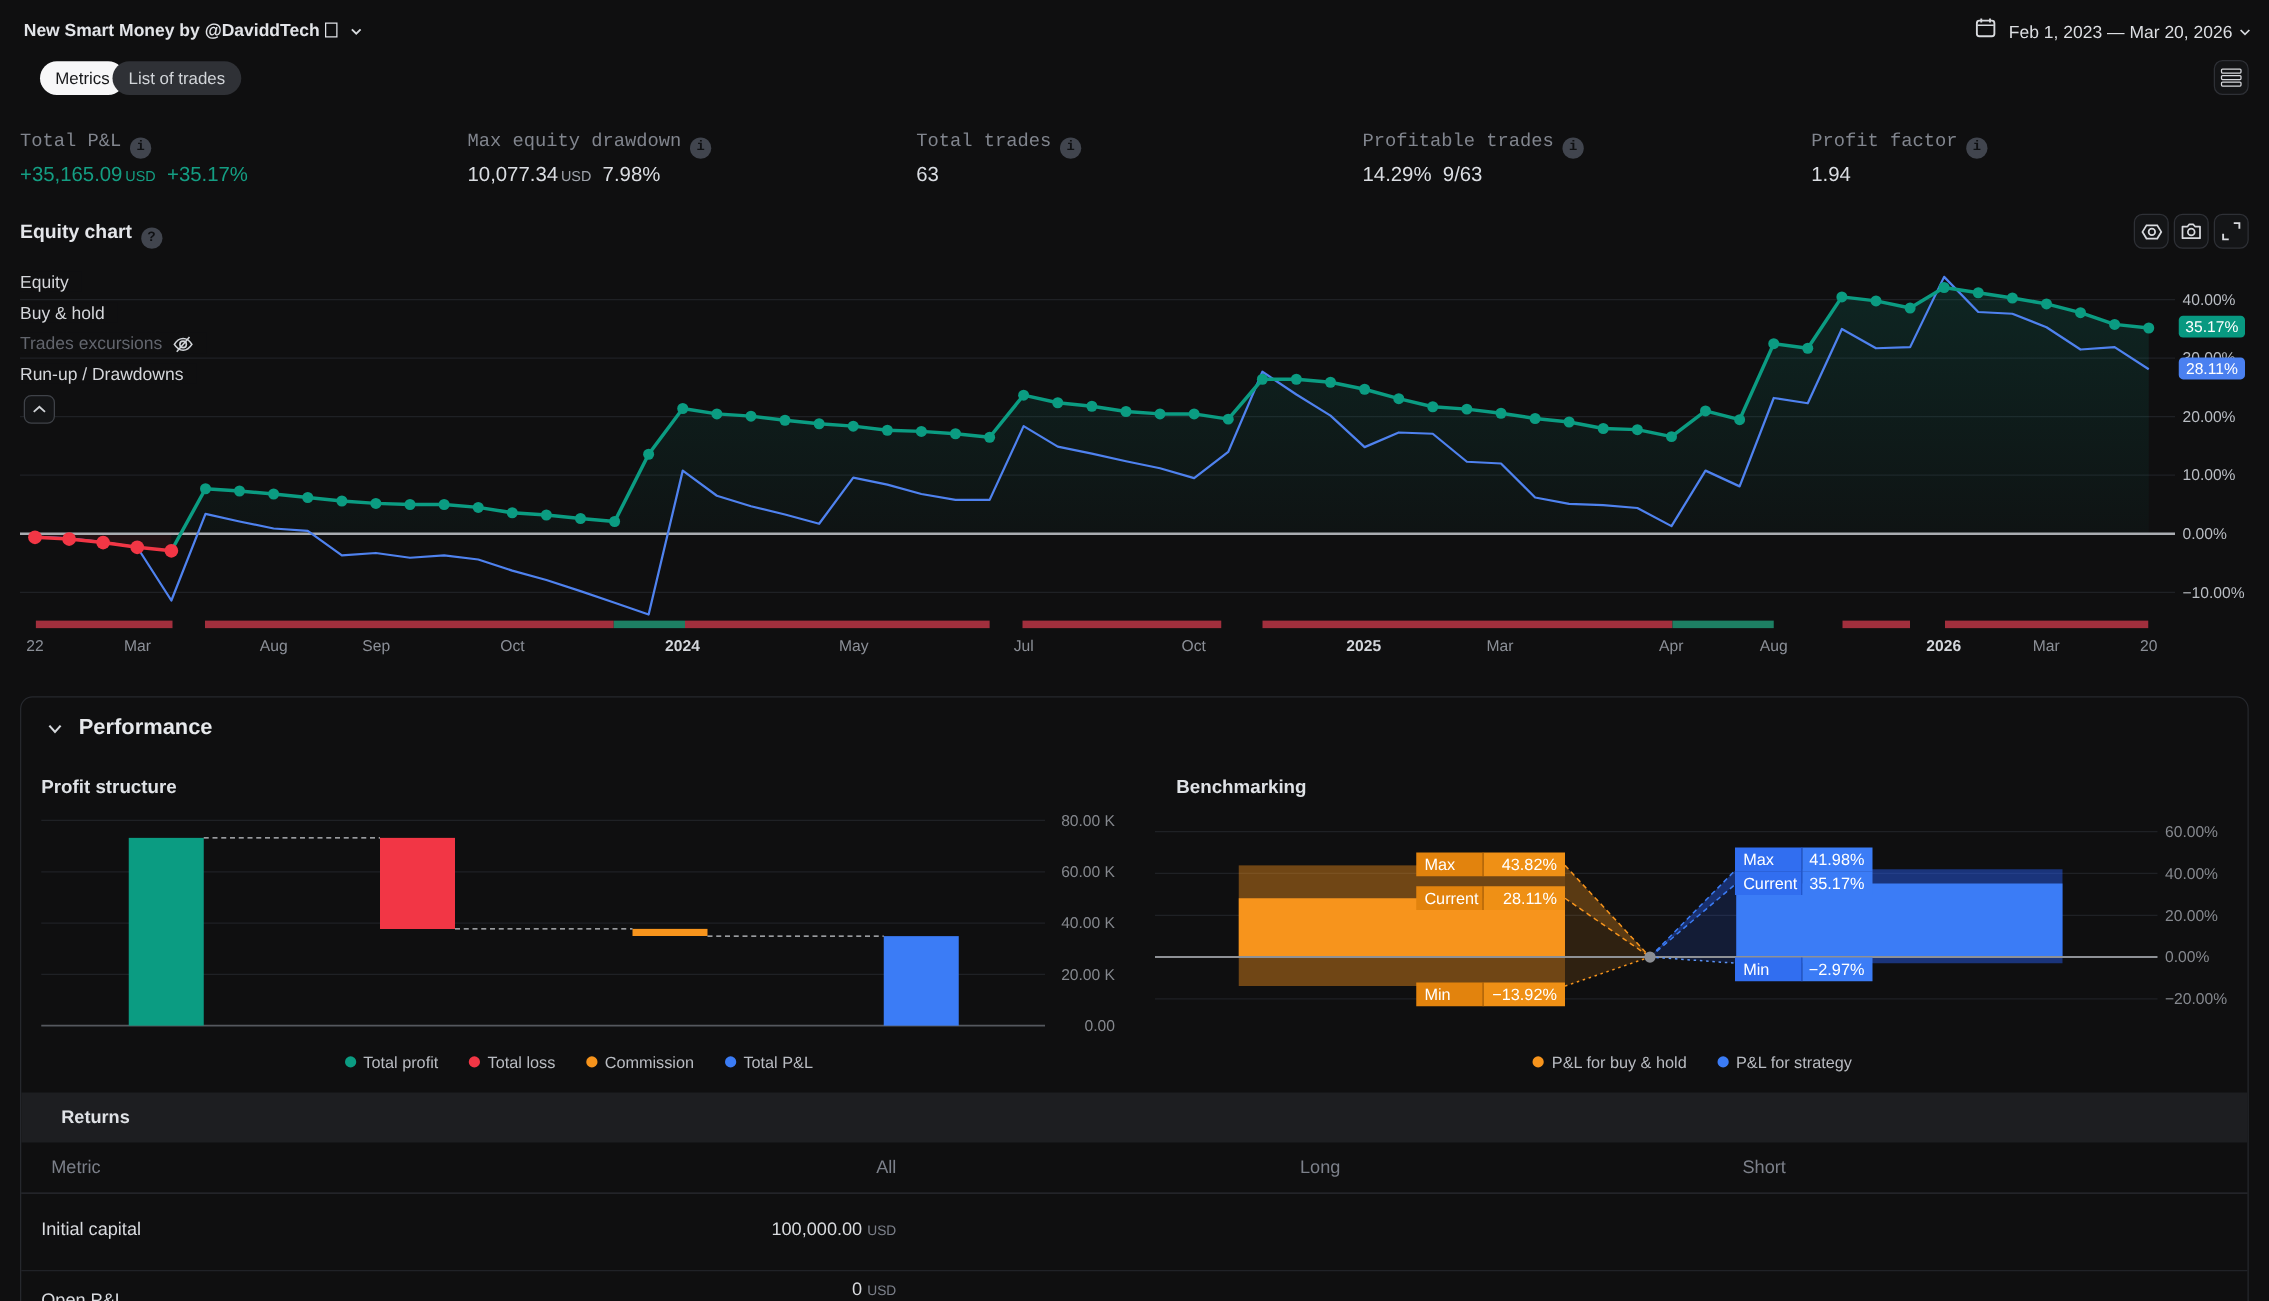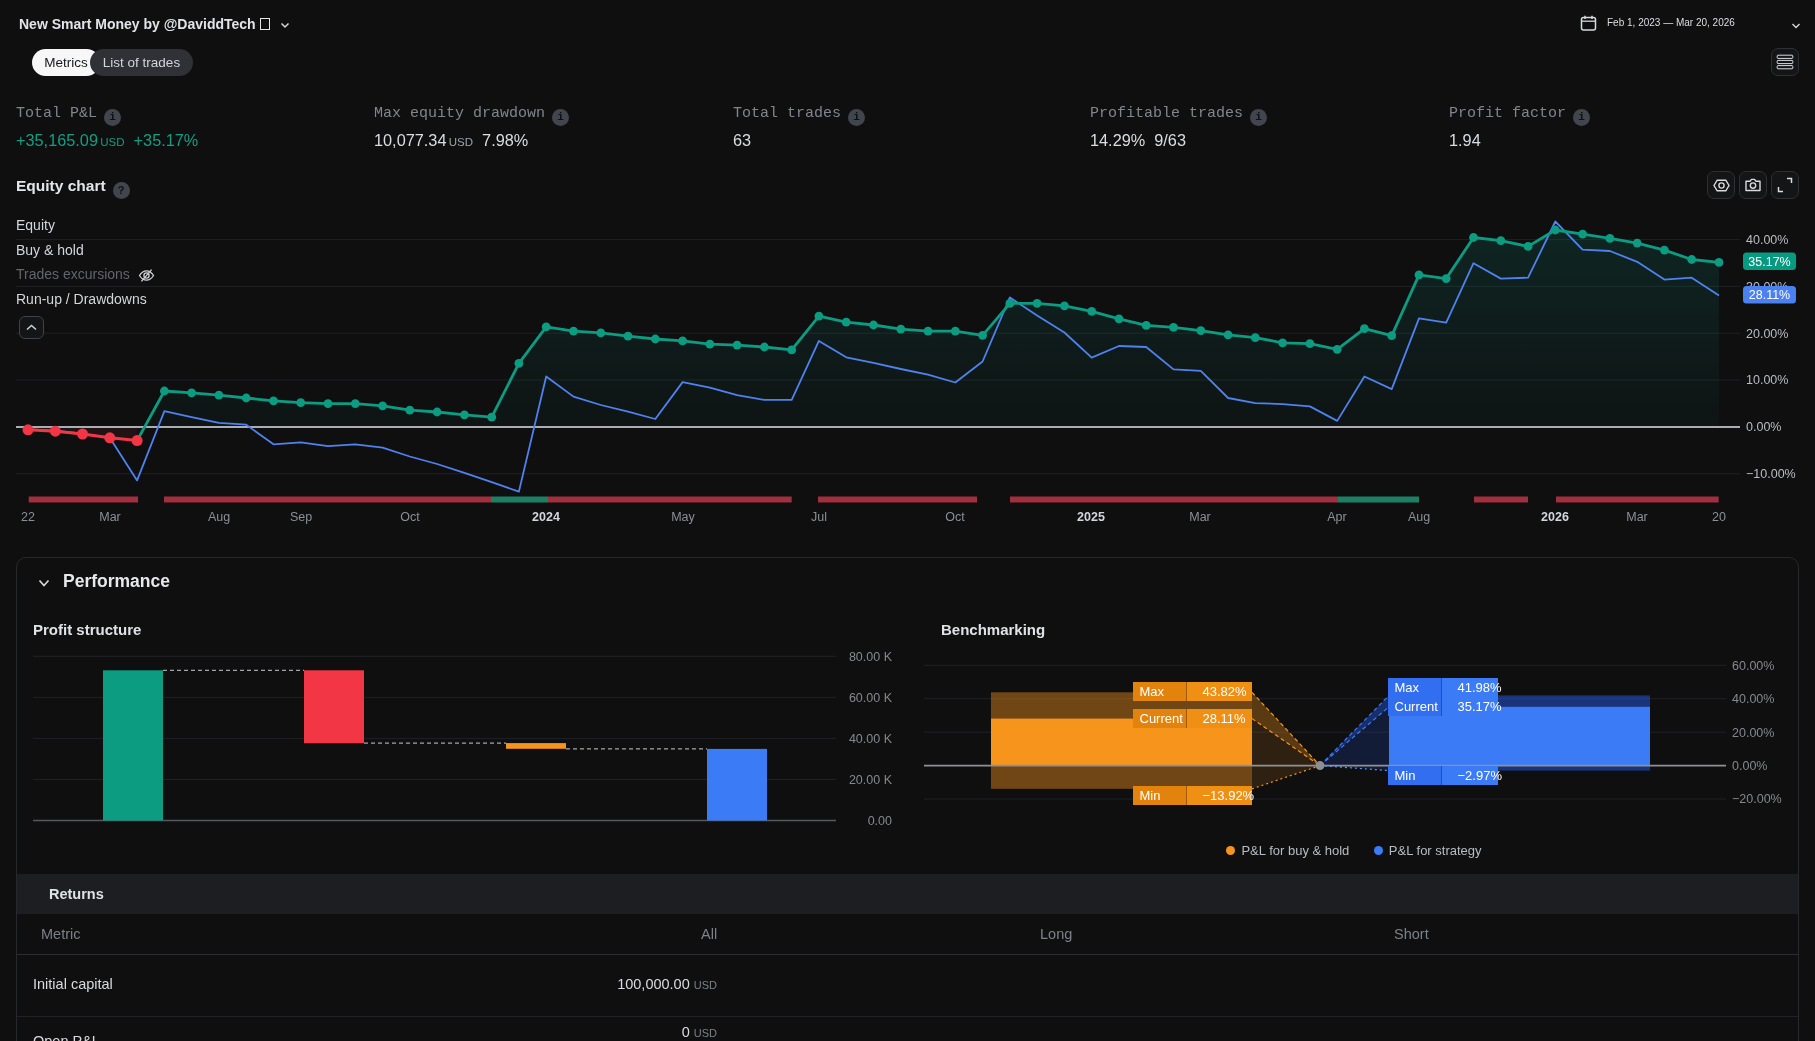--- a/index.html
+++ b/index.html
@@ -9,21 +9,21 @@
 .lbl { color:#81858e; font-size:15px;font-family:Liberation Mono, monospace; }
 .ic { display:inline-flex; vertical-align:middle; }
 .infoc { display:inline-block; width:17px; height:17px; border-radius:50%; background:#41454e; color:#0f1012;
   font-size:11px; font-weight:700; text-align:center; line-height:17px; vertical-align:-3px; margin-left:7px; }
 .btn { position:absolute; width:28px; height:28px; border:1px solid #2e3036; border-radius:7px; background:#141517;
   display:flex; align-items:center; justify-content:center; }
 .pill { position:absolute; height:27px; border-radius:14px; font-size:13.5px; display:flex; align-items:center; justify-content:center; }
 .legrow { position:absolute; left:16px; font-size:14px; color:#d4d6da; background:#0f0f10; padding-right:10px; }
 .brow { position:absolute; display:flex; height:19px; font-size:13px; }
 .brow .bl { display:inline-block; padding:2px 0 0 7px; height:19px; }
-.brow .bv { display:inline-block; padding:2px 6px 0 16px; height:19px; text-align:right; }
+.brow .bv { display:inline-block; padding:2px 6px 0 5px; height:19px; text-align:right; }
 .ob .bl { background:#e2830d; color:#ffffff; border-right:1px solid #9e5a06; }
 .ob .bv { background:#ef9015; color:#ffffff; }
 .bb { color:#fff; }
 .bb .bl { background:#316ef0; border-right:1px solid #1e50c0; }
 .bb .bv { background:#3b7cf6; }
 .dot { display:inline-block; width:9px; height:9px; border-radius:50%; margin-right:6px; }
 .legitem { display:inline-flex; align-items:center; font-size:13px; color:#b8bbc1; margin:0 10px; }
 </style></head>
 <body>
 <div id="page">
@@ -34,21 +34,21 @@
       </svg>
 </div>
 <div class="abs" style="left:1580px;top:14px">
  <svg class="ic" width="17" height="17" viewBox="0 0 17 17">
         <rect x="1.5" y="2.5" width="14" height="12.5" rx="2" stroke="#d8dade" stroke-width="1.5" fill="none"></rect>
         <line x1="5" y1="0.8" x2="5" y2="4" stroke="#d8dade" stroke-width="1.5"></line>
         <line x1="12" y1="0.8" x2="12" y2="4" stroke="#d8dade" stroke-width="1.5"></line>
         <line x1="2" y1="6.2" x2="15" y2="6.2" stroke="#d8dade" stroke-width="1.3"></line>
       </svg>
 </div>
-<div class="abs" style="left:1607px;top:17px;font-size:10px;color:#dcdee2">Feb 1, 2023 — Mar 20, 2026</div>
+<div class="abs" style="left:1607px;top:17px;font-size:14px;color:#dcdee2">Feb 1, 2023 — Mar 20, 2026</div>
 <svg class="abs ic" style="left:1790px;top:20px" width="12" height="12" viewBox="0 0 12 12">
       <path d="M2.5 4 L6 7.5 L9.5 4" stroke="#d5d8dc" stroke-width="1.4" fill="none"></path>
     </svg>
 
 <div class="pill" style="left:32px;top:48.5px;width:68px;background:#f7f7f8;color:#17181a">Metrics</div>
 <div class="pill" style="left:90px;top:48.5px;width:103px;background:#2f3136;color:#d2d5d9">List of trades</div>
 <div class="btn" style="left:1771px;top:48px">
  <svg width="18" height="18" viewBox="0 0 18 18">
         <rect x="1.2" y="2.2" width="15.6" height="3.2" rx="0.8" stroke="#d8dade" fill="none"></rect>
         <rect x="1.2" y="7.4" width="15.6" height="3.2" rx="0.8" stroke="#d8dade" fill="none"></rect>
@@ -293,20 +293,26 @@
     </div>
     <div class="brow bb" style="left:1387.5px;top:697.0px">
       <span class="bl" style="width:54px">Current</span>
       <span class="bv" style="width:56px">35.17%</span>
     </div>
     <div class="brow bb" style="left:1387.5px;top:765.5px">
       <span class="bl" style="width:54px">Min</span>
       <span class="bv" style="width:56px">−2.97%</span>
     </div>
 
+<div class="abs" style="left:33px;top:841px;width:860px;text-align:center">
+ <span class="legitem"><span class="dot" style="background:#0b9c82"></span>Total profit</span>
+ <span class="legitem"><span class="dot" style="background:#f23645"></span>Total loss</span>
+ <span class="legitem"><span class="dot" style="background:#f7941c"></span>Commission</span>
+ <span class="legitem"><span class="dot" style="background:#3b7cf6"></span>Total P&amp;L</span>
+</div>
 <div class="abs" style="left:924px;top:841px;width:860px;text-align:center">
  <span class="legitem"><span class="dot" style="background:#f7941c"></span>P&amp;L for buy &amp; hold</span>
  <span class="legitem"><span class="dot" style="background:#3b7cf6"></span>P&amp;L for strategy</span>
 </div>
 
 <div class="abs" style="left:17px;top:874px;width:1781px;height:40px;background:#1d1e21;display:flex;align-items:center">
  <span style="margin-left:32px;font-size:14.5px;font-weight:700;color:#dfe2e6">Returns</span>
 </div>
 <div class="abs" style="left:17px;top:914px;width:1781px;height:41px;border-bottom:1px solid #2b2d32;font-size:14.5px;color:#7c808a">
  <span class="abs" style="left:24px;top:12px">Metric</span>

